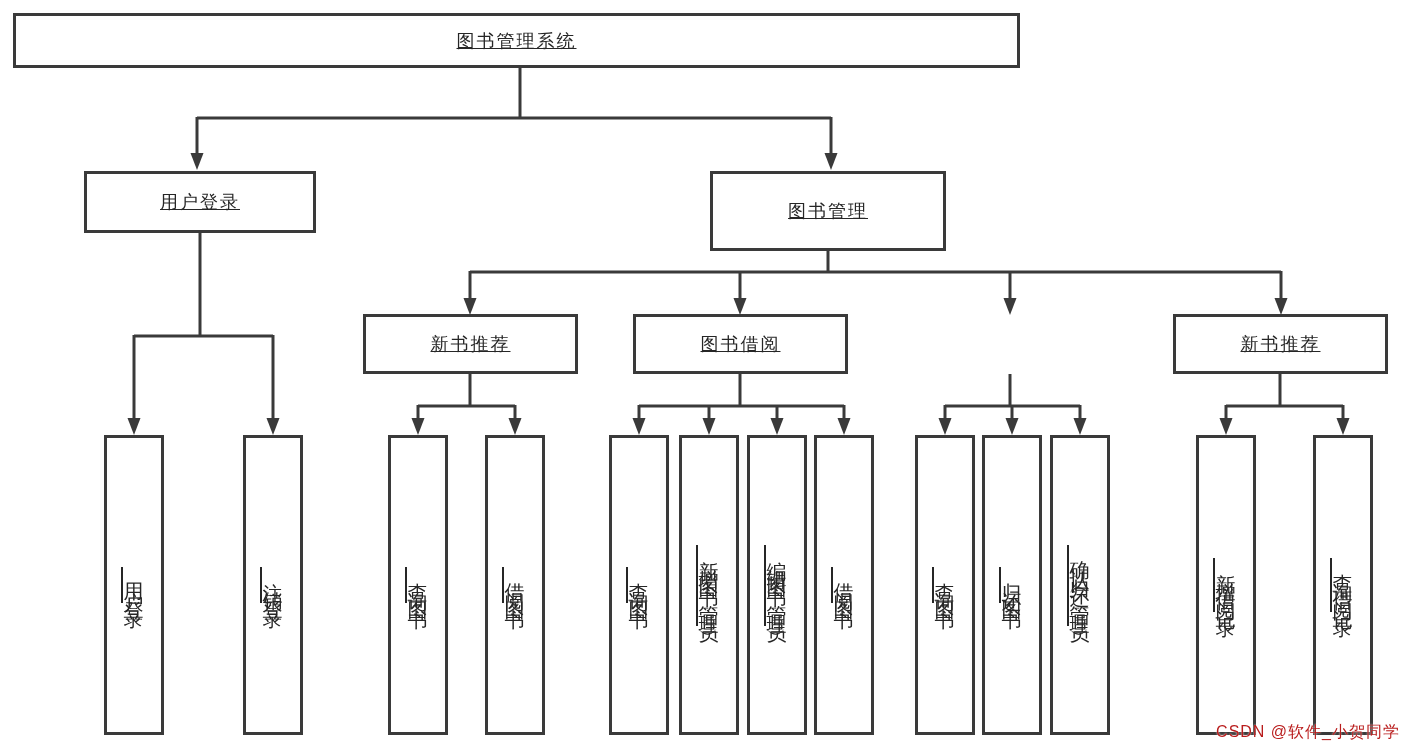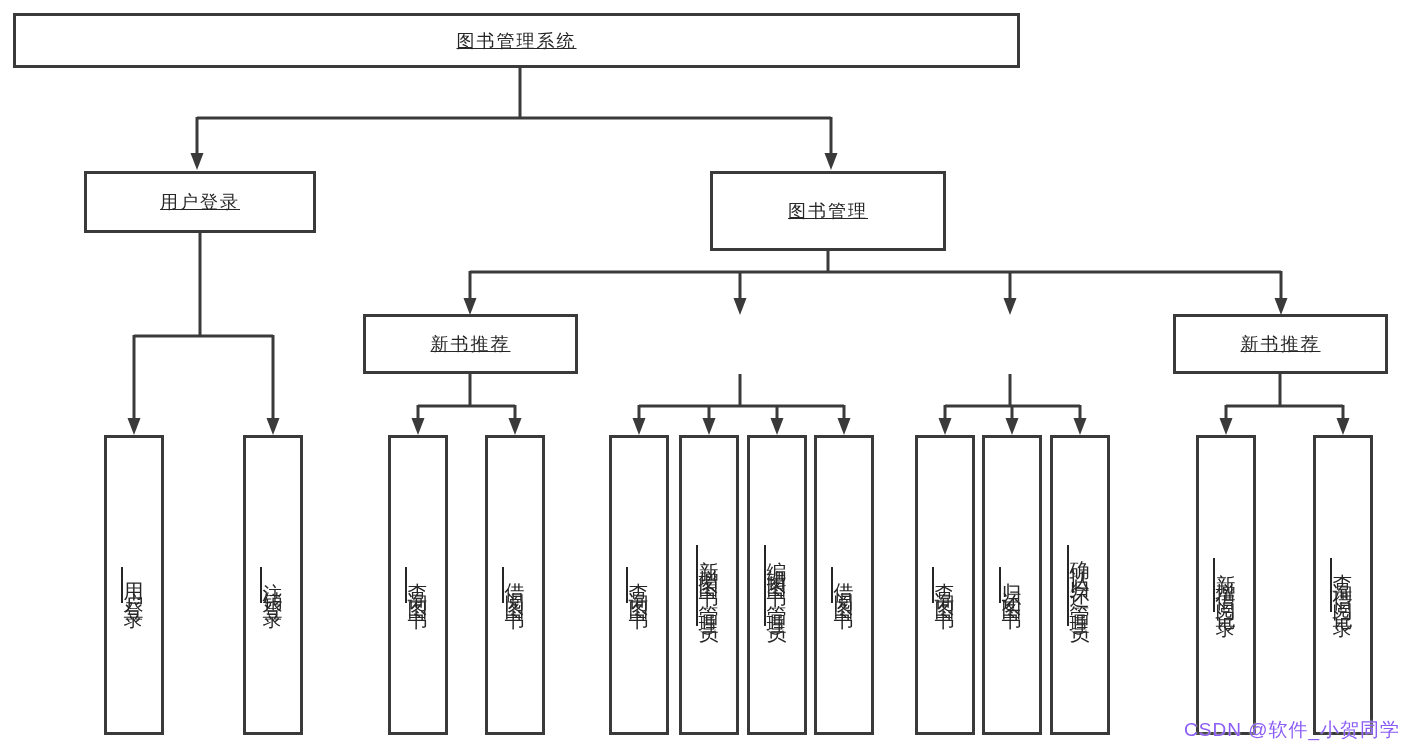--- a/index.html
+++ b/index.html
@@ -36,22 +36,22 @@
     letter-spacing: 9px;
     line-height: 1;
     white-space: nowrap;
   }
   .connector-line { stroke:#3a3a3a; stroke-width:3; fill:none; }
   .arrow-head { fill:#3a3a3a; stroke:none; }
   #watermark {
     position: absolute;
     right: 5px;
     bottom: 4px;
-    font-size: 19px;
-    color: #8b5cf6;
+    font-size: 16px;
+    color: #b91c1c;
     letter-spacing: 1px;
     text-shadow: 0 0 2px #ffffff;
     z-index: 5;
   }
 </style>
 </head>
 <body>
 
 <div id="canvas">
 
@@ -124,20 +124,23 @@
   <div class="box hbox" style="left:84px; top:171px; width:232px; height:62px;">
     <span>用户登录</span>
   </div>
   <div class="box hbox" style="left:710px; top:171px; width:236px; height:80px;">
     <span>图书管理</span>
   </div>
 
   <div class="box hbox" style="left:363px; top:314px; width:215px; height:60px;">
     <span>新书推荐</span>
   </div>
+  <div class="box hbox" style="left:633px; top:314px; width:215px; height:60px;">
+    <span>图书借阅</span>
+  </div>
   <div class="box hbox" style="left:1173px; top:314px; width:215px; height:60px;">
     <span>新书推荐</span>
   </div>
 
   <div class="box leaf" style="left:104px; top:435px; width:60px; height:300px;">
     <span class="vtext">用户登录</span>
   </div>
   <div class="box leaf" style="left:243px; top:435px; width:60px; height:300px;">
     <span class="vtext">注销登录</span>
   </div>

